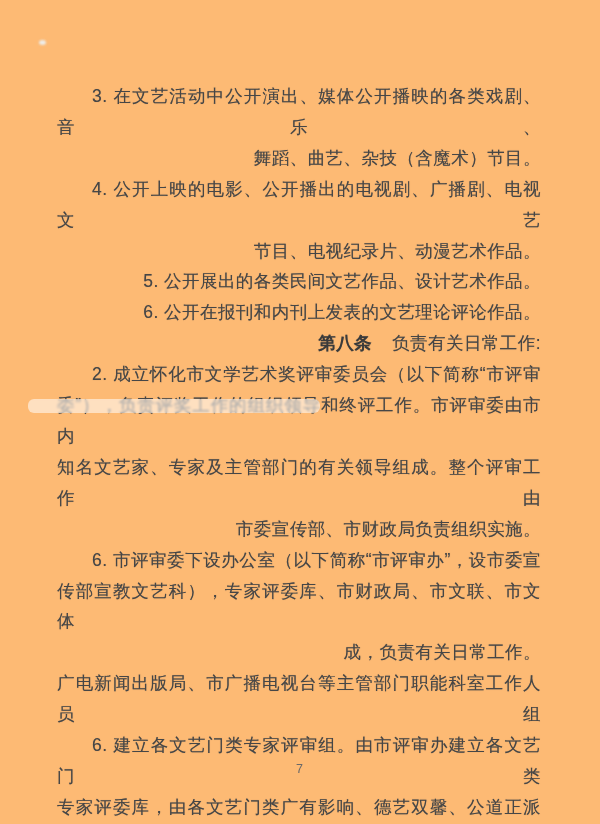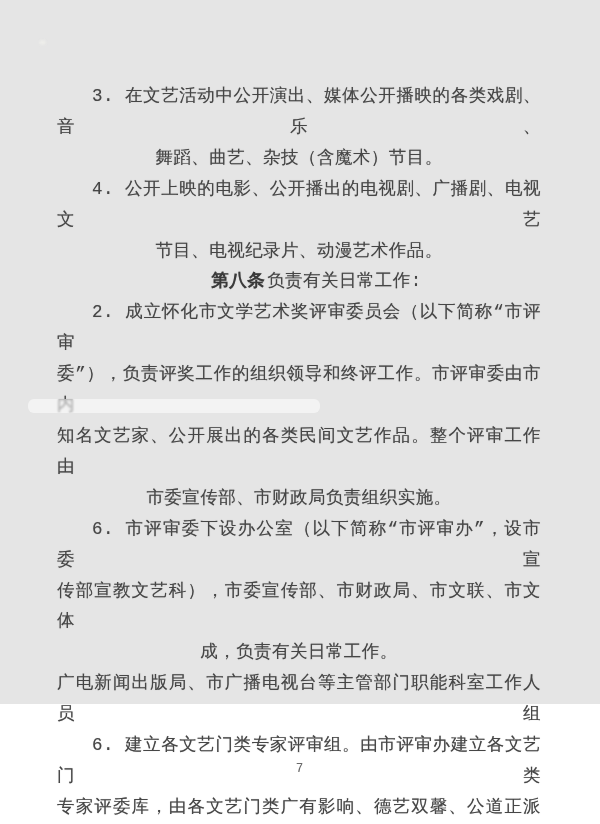--- a/index.html
+++ b/index.html
@@ -6,50 +6,50 @@
     margin: 0;
     padding: 0;
     width: 600px;
     height: 824px;
     overflow: hidden;
     background: #ffffff;
   }
   .paper {
     position: relative;
     width: 600px;
-    height: 704px;
-    background: #e5e5e5;
-    font-family: Liberation Mono, monospace;
+    height: 824px;
+    background: #fdba74;
+    font-family: Liberation Sans, sans-serif;
     color: #464646;
   }
   .content {
     position: absolute;
     left: 57px;
     top: 81px;
     width: 484px;
     font-size: 17.5px;
     line-height: 30.9px;
     letter-spacing: 0.45px;
     text-shadow: 0 0 0.7px rgba(80,80,80,0.55);
   }
   .ln {
     white-space: nowrap;
-    text-align: center;
+    text-align: right;
   }
   .ln.jf {
     white-space: normal;
     text-align: justify;
     text-align-last: justify;
   }
   .ln.ind { text-indent: 35px; }
   .article-heading { text-indent: 35px; }
   .article-label {
     font-weight: bold;
     color: #3a3a3a;
-    margin-right: 2px;
+    margin-right: 20px;
   }
   .page-number {
     position: absolute;
     top: 762px;
     left: 0;
     width: 100%;
     text-align: center;
     font-size: 12.5px;
     color: #696969;
     letter-spacing: 1px;
@@ -81,31 +81,33 @@
 <div class="paper">
 
   <div class="scan-speck"></div>
 
   <div class="content">
 
     <div class="ln ind jf">3. 在文艺活动中公开演出、媒体公开播映的各类戏剧、音乐、</div>
     <div class="ln">舞蹈、曲艺、杂技（含魔术）节目。</div>
     <div class="ln ind jf">4. 公开上映的电影、公开播出的电视剧、广播剧、电视文艺</div>
     <div class="ln">节目、电视纪录片、动漫艺术作品。</div>
+    <div class="ln ind">5. 公开展出的各类民间文艺作品、设计艺术作品。</div>
+    <div class="ln ind">6. 公开在报刊和内刊上发表的文艺理论评论作品。</div>
 
     <div class="ln article-heading">
       <span class="article-label">第八条</span><span>负责有关日常工作:</span>
     </div>
 
     <div class="ln ind jf">2. 成立怀化市文学艺术奖评审委员会（以下简称“市评审</div>
     <div class="ln jf">委”），负责评奖工作的组织领导和终评工作。市评审委由市内</div>
-    <div class="ln jf">知名文艺家、公开展出的各类民间文艺作品。整个评审工作由</div>
+    <div class="ln jf">知名文艺家、专家及主管部门的有关领导组成。整个评审工作由</div>
     <div class="ln">市委宣传部、市财政局负责组织实施。</div>
     <div class="ln ind jf">6. 市评审委下设办公室（以下简称“市评审办”，设市委宣</div>
-    <div class="ln jf">传部宣教文艺科），市委宣传部、市财政局、市文联、市文体</div>
+    <div class="ln jf">传部宣教文艺科），专家评委库、市财政局、市文联、市文体</div>
     <div class="ln">成，负责有关日常工作。</div>
     <div class="ln jf">广电新闻出版局、市广播电视台等主管部门职能科室工作人员组</div>
     <div class="ln ind jf">6. 建立各文艺门类专家评审组。由市评审办建立各文艺门类</div>
     <div class="ln jf">专家评委库，由各文艺门类广有影响、德艺双馨、公道正派的文</div>
 
   </div>
 
   <div class="scan-smudge"></div>
 
   <div class="page-number">7</div>

